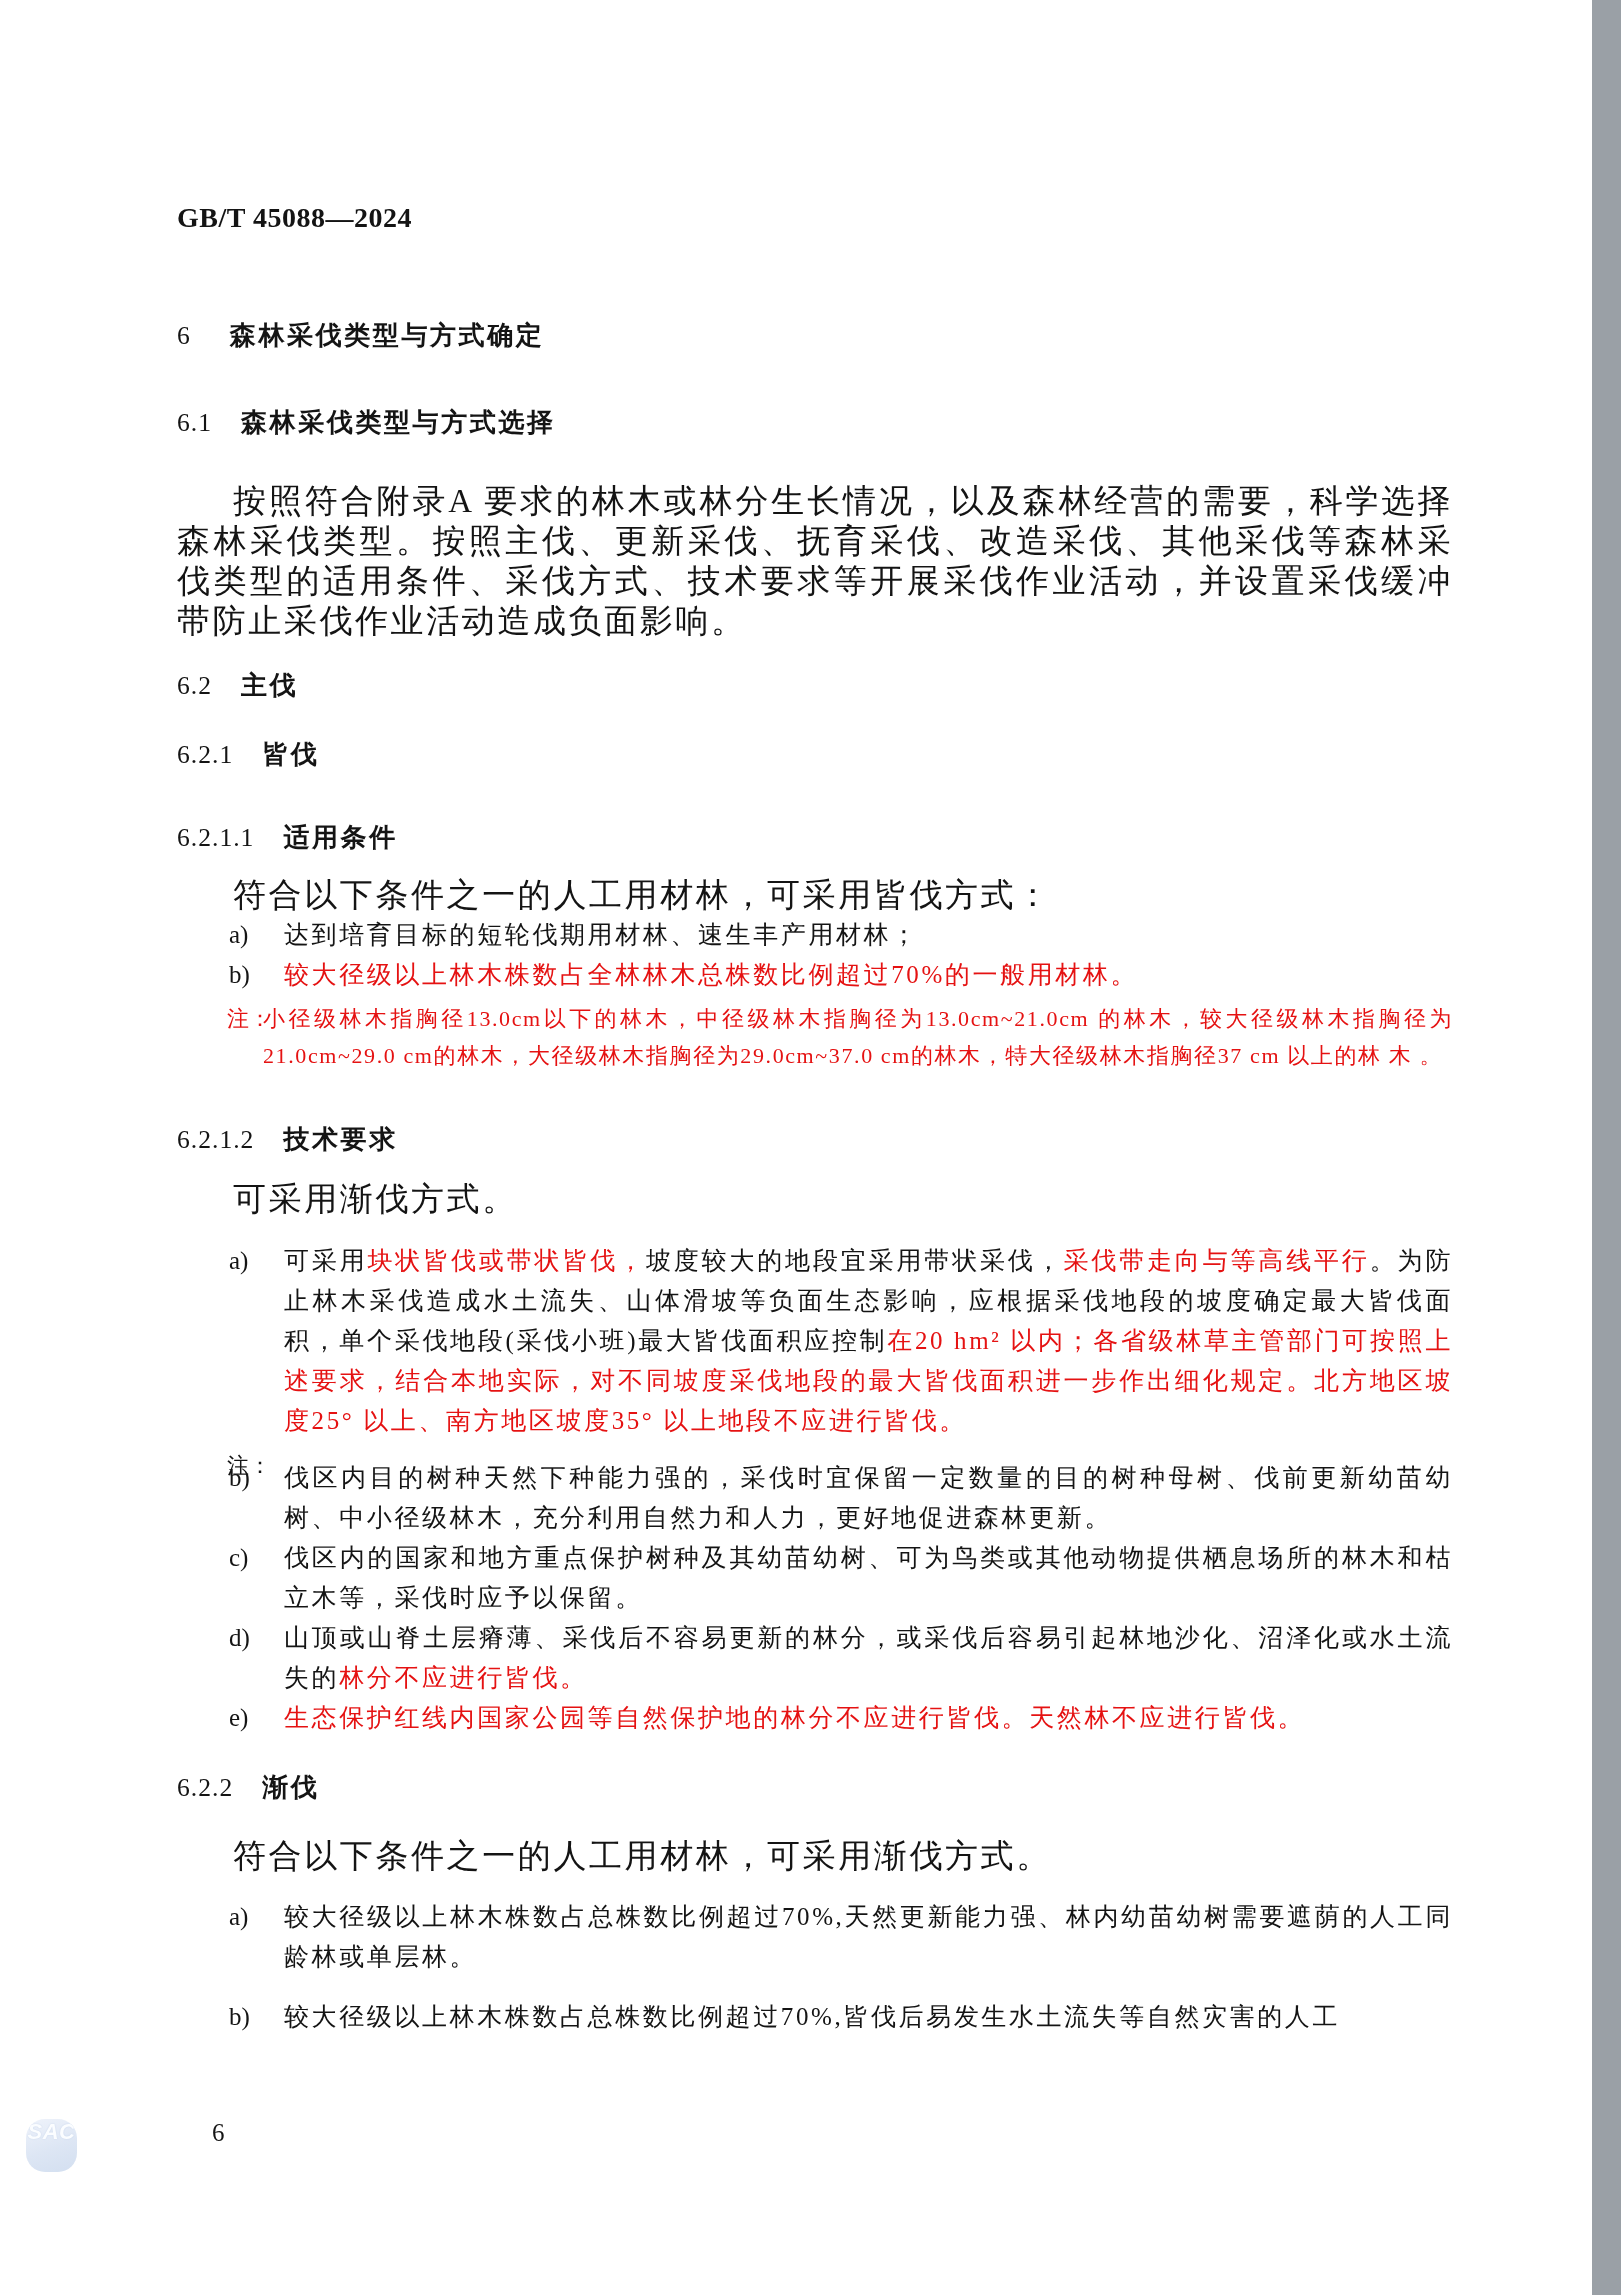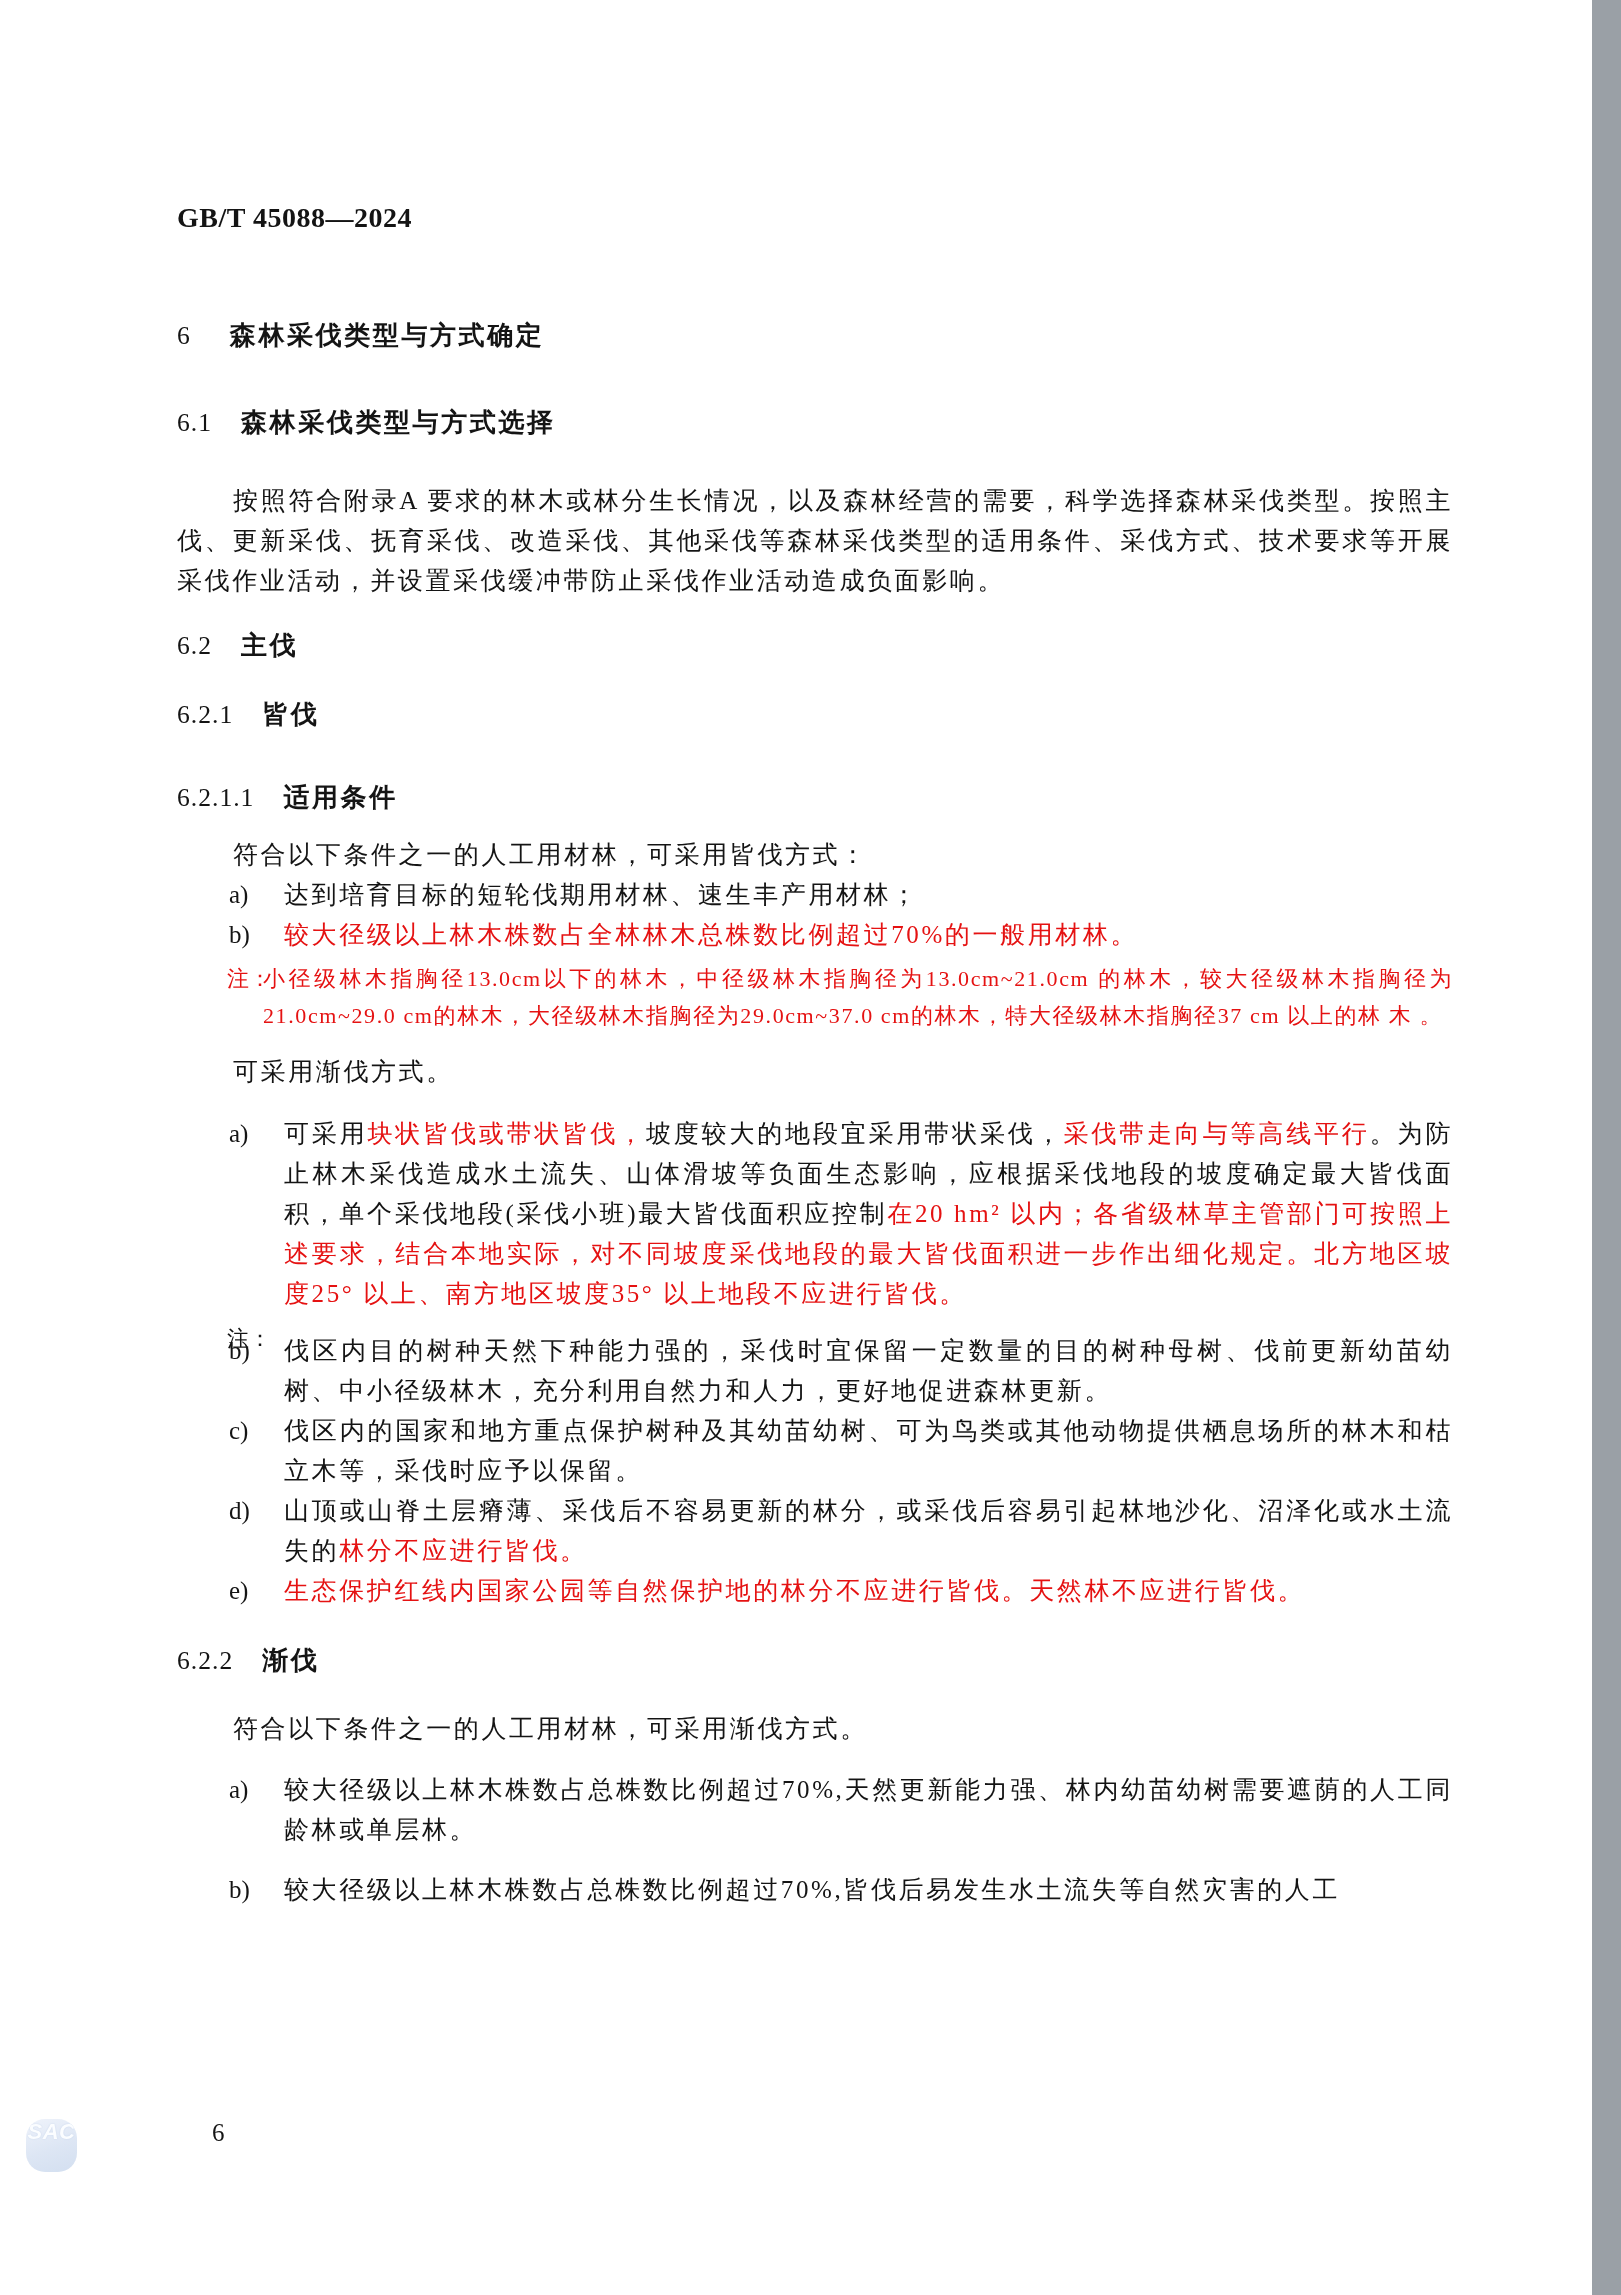--- a/index.html
+++ b/index.html
@@ -42,21 +42,21 @@
   .heading .heading-title{
     font-family:"Liberation Sans","DejaVu Sans",sans-serif;
     font-weight:700;
     font-size:26px;
     letter-spacing:2.6px;
     margin-left:29px;
   }
   .h1 .heading-title{margin-left:39px;}
   
   .para{
-    font-size:25px;
+    font-size:33px;
     line-height:40px;
     letter-spacing:2.6px;
     text-align:justify;
     text-indent:56px;
     font-family:Liberation Serif, serif;
   }
   .item{
     position:relative;
     padding-left:107px;
     font-size:25px;
@@ -120,20 +120,21 @@
       <div class="heading h1" style="margin-top: 83px;"><span class="heading-number">6</span><span class="heading-title">森林采伐类型与方式确定</span></div>
       <div class="heading h2" style="margin-top: 50px;"><span class="heading-number">6.1</span><span class="heading-title">森林采伐类型与方式选择</span></div>
       <div class="para" style="margin-top: 37px;"><span>按照符合附录A 要求的林木或林分生长情况，以及森林经营的需要，科学选择森林采伐类型。按照主伐、更新采伐、抚育采伐、改造采伐、其他采伐等森林采伐类型的适用条件、采伐方式、技术要求等开展采伐作业活动，并设置采伐缓冲带防止采伐作业活动造成负面影响。</span></div>
       <div class="heading h2" style="margin-top: 29px;"><span class="heading-number">6.2</span><span class="heading-title">主伐</span></div>
       <div class="heading h3" style="margin-top: 32px;"><span class="heading-number">6.2.1</span><span class="heading-title">皆伐</span></div>
       <div class="heading h4" style="margin-top: 46px;"><span class="heading-number">6.2.1.1</span><span class="heading-title">适用条件</span></div>
       <div class="para" style="margin-top: 15.7px;"><span>符合以下条件之一的人工用材林，可采用皆伐方式：</span></div>
       <div class="item"><span class="item-label">a)</span><span class="item-text"><span>达到培育目标的短轮伐期用材林、速生丰产用材林；</span></span></div>
       <div class="item"><span class="item-label">b)</span><span class="item-text"><span class="red">较大径级以上林木株数占全林林木总株数比例超过70%的一般用材林。</span></span></div>
       <div class="note" style="margin-top: 5.2px;"><span class="note-label red">注：</span><span class="note-text"><span class="red">小径级林木指胸径13.0cm以下的林木，中径级林木指胸径为13.0cm~21.0cm 的林木，较大径级林木指胸径为21.0cm~29.0 cm的林木，大径级林木指胸径为29.0cm~37.0 cm的林木，特大径级林木指胸径37 cm 以上的林 木 。</span></span></div>
+      <div class="heading h4" style="margin-top: 50px;"><span class="heading-number">6.2.1.2</span><span class="heading-title">技术要求</span></div>
       <div class="para" style="margin-top: 18px;"><span>可采用渐伐方式。</span></div>
       <div class="item" style="margin-top: 22px;"><span class="item-label">a)</span><span class="item-text"><span>可采用</span><span class="red">块状皆伐或带状皆伐，</span><span>坡度较大的地段宜采用带状采伐，</span><span class="red">采伐带走向与等高线平行</span><span>。为防止林木采伐造成水土流失、山体滑坡等负面生态影响，应根据采伐地段的坡度确定最大皆伐面积，单个采伐地段(采伐小班)最大皆伐面积应控制</span><span class="red">在20 hm² 以内；各省级林草主管部门可按照上述要求，结合本地实际，对不同坡度采伐地段的最大皆伐面积进一步作出细化规定。北方地区坡度25° 以上、南方地区坡度35° 以上地段不应进行皆伐。</span></span></div>
       <div class="note" style="margin-top: 6.3px;"><span class="note-label">注：</span></div>
       <div class="item" style="margin-top: 16.7px;"><span class="item-label">b)</span><span class="item-text"><span>伐区内目的树种天然下种能力强的，采伐时宜保留一定数量的目的树种母树、伐前更新幼苗幼树、中小径级林木，充分利用自然力和人力，更好地促进森林更新。</span></span></div>
       <div class="item"><span class="item-label">c)</span><span class="item-text"><span>伐区内的国家和地方重点保护树种及其幼苗幼树、可为鸟类或其他动物提供栖息场所的林木和枯立木等，采伐时应予以保留。</span></span></div>
       <div class="item"><span class="item-label">d)</span><span class="item-text"><span>山顶或山脊土层瘠薄、采伐后不容易更新的林分，或采伐后容易引起林地沙化、沼泽化或水土流失的</span><span class="red">林分不应进行皆伐。</span></span></div>
       <div class="item"><span class="item-label">e)</span><span class="item-text"><span class="red">生态保护红线内国家公园等自然保护地的林分不应进行皆伐。天然林不应进行皆伐。</span></span></div>
       <div class="heading h3" style="margin-top: 34px;"><span class="heading-number">6.2.2</span><span class="heading-title">渐伐</span></div>
       <div class="para" style="margin-top: 27px;"><span>符合以下条件之一的人工用材林，可采用渐伐方式。</span></div>
       <div class="item" style="margin-top: 21px;"><span class="item-label">a)</span><span class="item-text"><span>较大径级以上林木株数占总株数比例超过70%,天然更新能力强、林内幼苗幼树需要遮荫的人工同龄林或单层林。</span></span></div>

